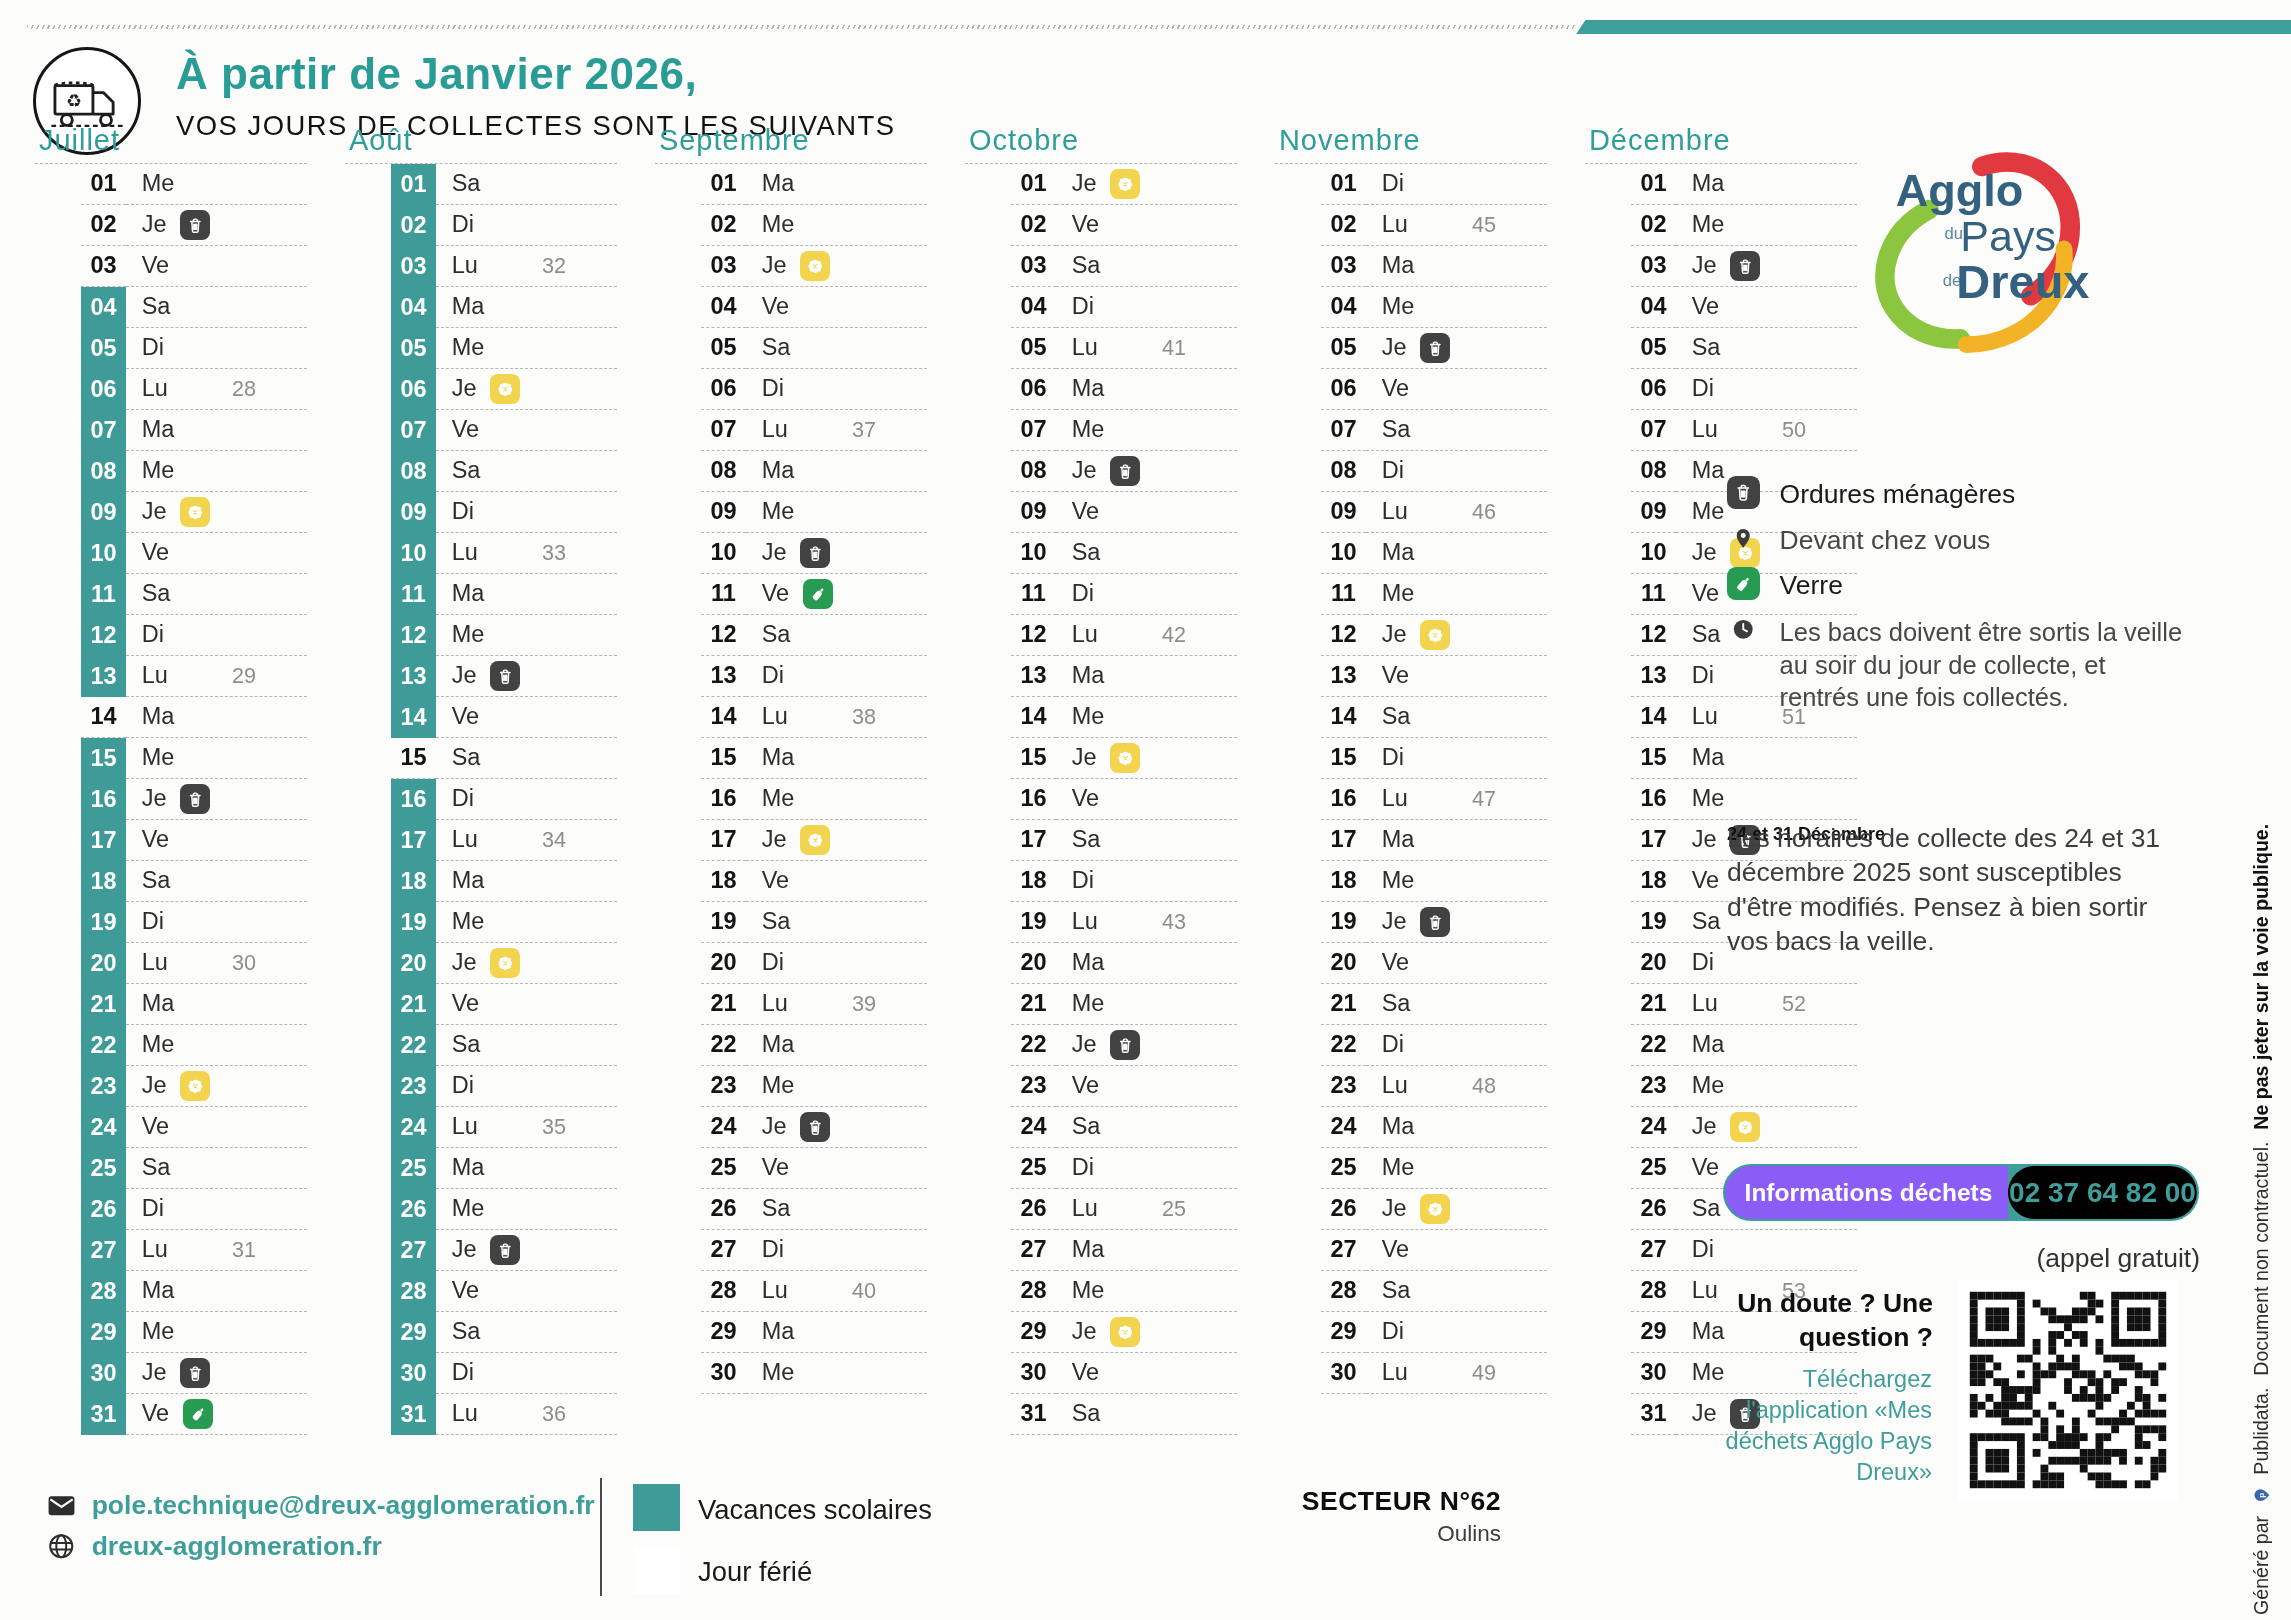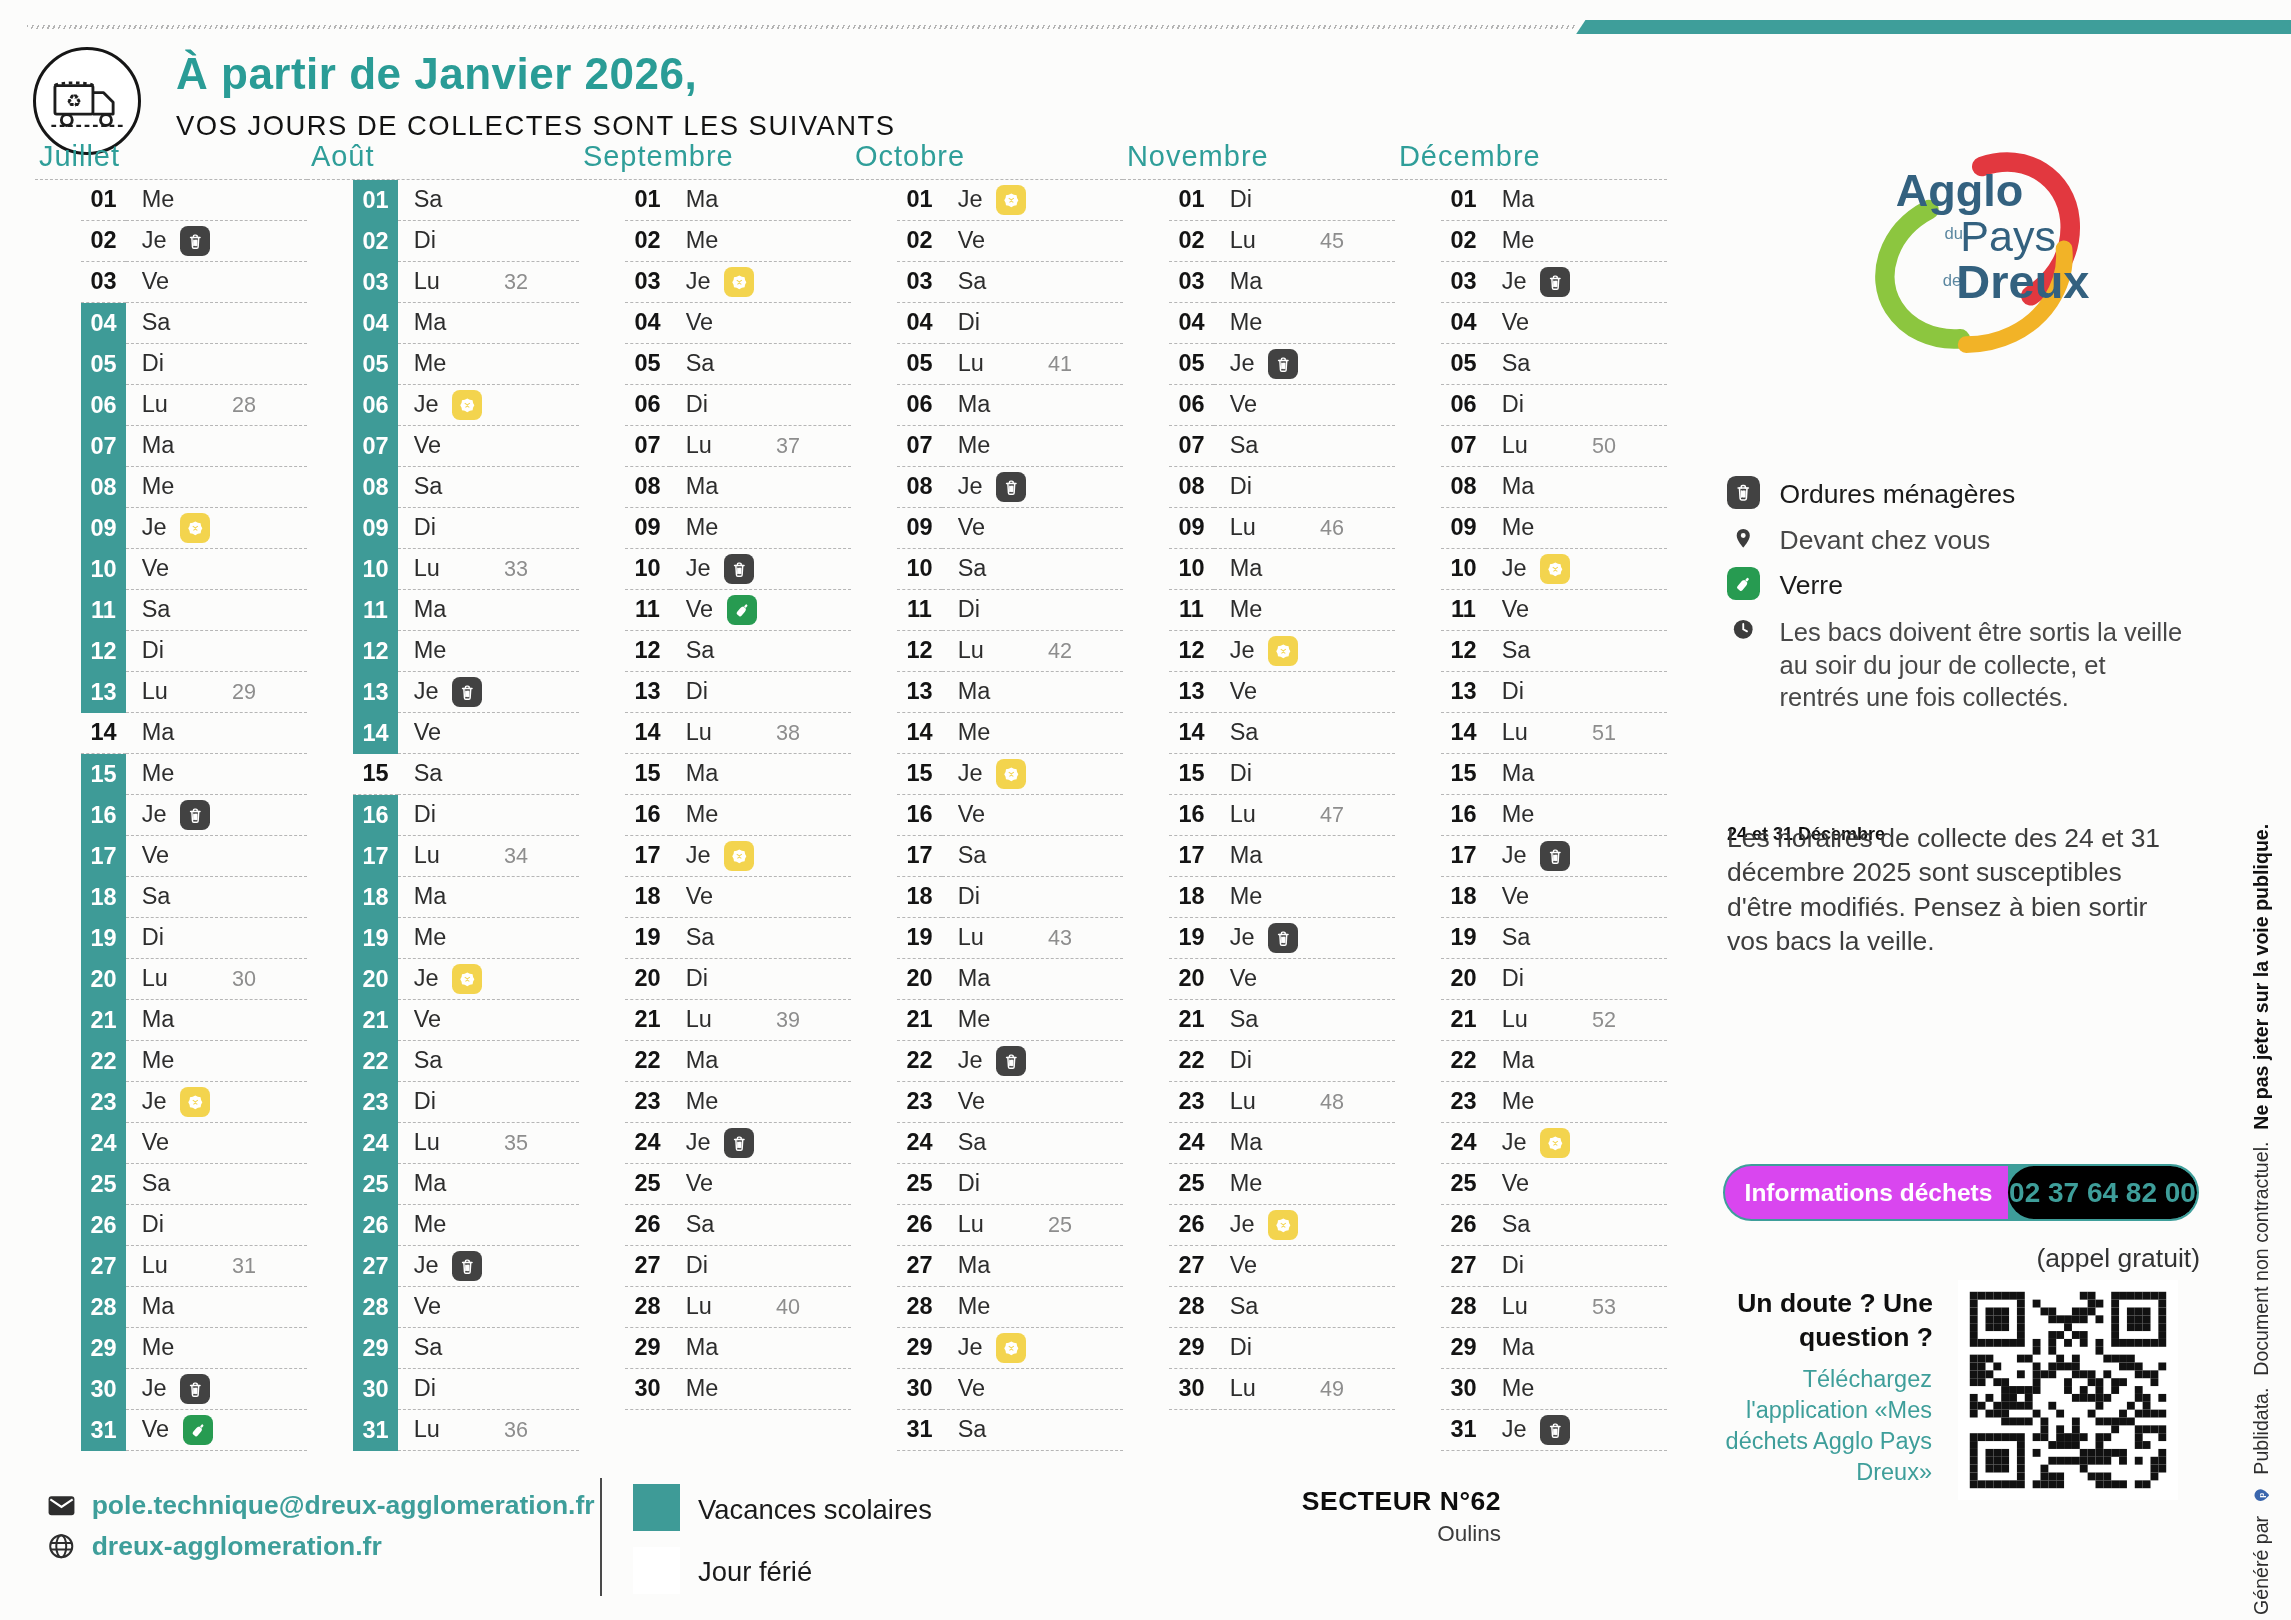--- a/index.html
+++ b/index.html
@@ -13,21 +13,21 @@
     clip-path:polygon(9.8px 0,100% 0,100% 100%,0 100%);}
 
   
   .truck-badge{position:absolute;left:33px;top:47px;width:102px;height:102px;border:3.9px solid #161616;
     border-radius:50%;display:flex;align-items:center;justify-content:center;background:#fff;}
   .hdr{position:absolute;left:176px;top:49px;}
   .hdr h1{margin:0;font-size:44px;font-weight:800;color:#2a9c96;letter-spacing:0.5px;}
   .hdr .sub{margin-top:11px;font-size:27.4px;color:#121212;letter-spacing:1.5px;}
 
   
-  #calendar{position:absolute;left:35px;top:140px;width:1635px;display:flex;}
+  #calendar{position:absolute;left:35px;top:124px;width:1635px;display:flex;gap:38px;}
   .month{width:272px;flex:0 0 272px;}
   .month-name{margin:0 0 5.9px 3.9px;font-size:29px;font-weight:500;color:#2f9e99;letter-spacing:1px;}
   .rows{border-top:1px dashed #b6b6b6;padding-left:46px;}
   .day-row{display:flex;height:41px;align-items:stretch;}
   .num{width:45px;flex:0 0 45px;display:flex;align-items:center;justify-content:center;
        font-weight:700;font-size:23.5px;color:#141414;}
   .day-row:not(.vac) .num{border-bottom:1px dashed #b6b6b6;}
   .day-row.vac .num{background:#3e9b97;color:#fff;}
   .rest{flex:1;display:flex;align-items:center;gap:13.7px;padding-left:15.7px;
         border-bottom:1px dashed #b6b6b6;}
@@ -51,21 +51,21 @@
   .licon.ve{background:#279b51;}
   .licon.plain{background:transparent;}
   .lrow.small{font-size:25.5px;color:#474747;line-height:1.28;margin-top:3.9px;}
   .lrow .txt{padding-top:2.9px;}
 
   .notice-title{position:absolute;left:1727px;top:824px;font-size:18px;font-weight:800;color:#101010;}
   .notice-body{position:absolute;left:1727px;top:821px;width:449px;font-size:26.5px;color:#3d3d3d;line-height:1.3;}
 
   .pill{position:absolute;left:1723px;top:1164px;width:476px;height:57px;border:2.9px solid #3e9e9a;
         border-radius:31px;display:flex;overflow:hidden;background:#3e9e9a;box-sizing:border-box;}
-  .pill-label{background:#d946ef;color:#fff;font-weight:700;font-size:24.5px;display:flex;
+  .pill-label{background:#8b5cf6;color:#fff;font-weight:700;font-size:24.5px;display:flex;
               align-items:center;padding:0 15.7px 0 19.6px;white-space:nowrap;}
   .pill-phone{background:#000000;color:#3e9e9a;font-weight:700;font-size:28px;flex:1;display:flex;
               align-items:center;justify-content:center;border-radius:27.4px;white-space:nowrap;}
   .free-call{position:absolute;left:1921px;top:1243px;width:279px;text-align:right;
              font-size:26.5px;color:#333;}
   .question{position:absolute;left:1725px;top:1286px;width:208px;text-align:right;
             font-size:26.5px;font-weight:800;color:#0f0f0f;line-height:1.3;}
   .applink{position:absolute;left:1707px;top:1364px;width:225px;text-align:right;
            font-size:23.5px;color:#3e9e9a;line-height:1.32;}
   #qr{position:absolute;left:1958px;top:1280px;width:220px;height:220px;background:#fff;}

